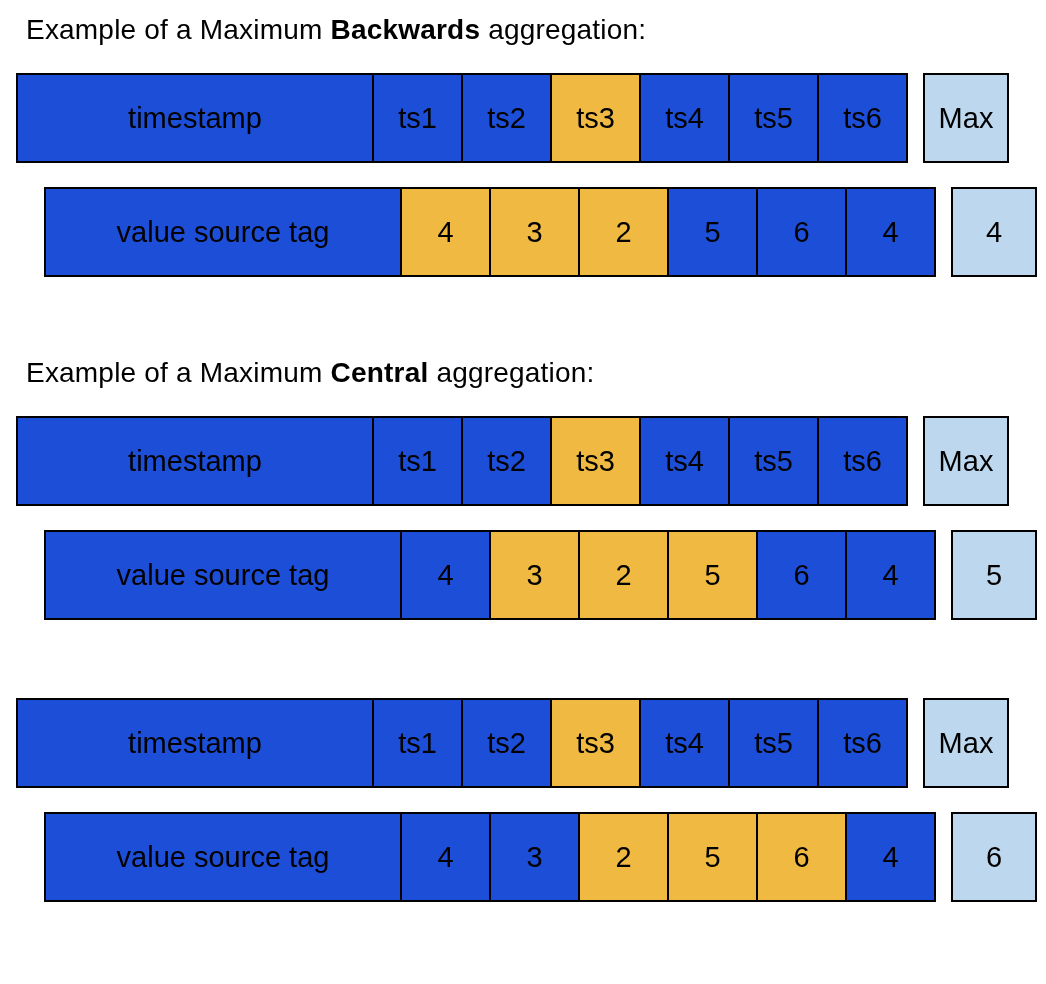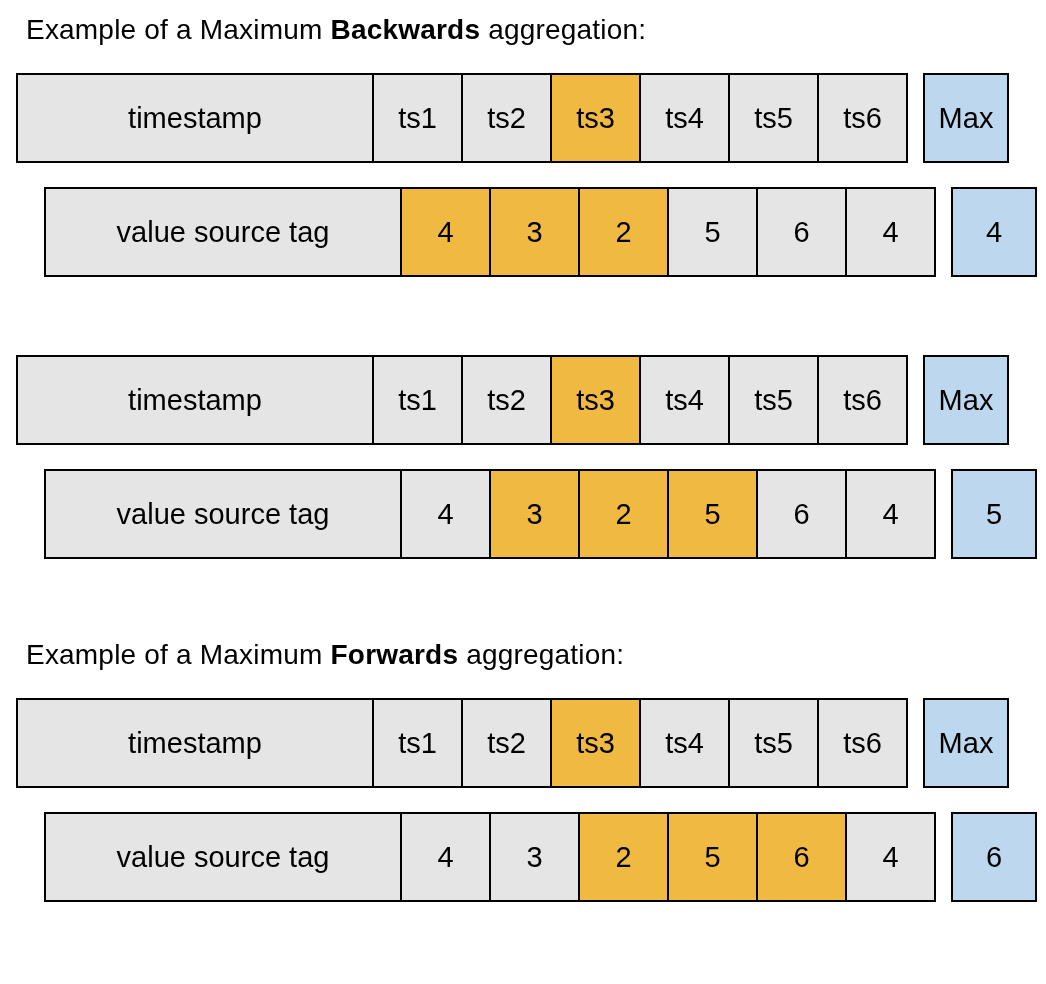--- a/index.html
+++ b/index.html
@@ -38,21 +38,21 @@
   }
   .rowwrap + .rowwrap { margin-top: 24px; padding-left: 28px; }
   .table { display: flex; }
   .cell {
     height: 90px;
     border: 2px solid var(--border);
     display: flex;
     align-items: center;
     justify-content: center;
     font-size: 29px;
-    background: #e5e5e5;
+    background: #1d4ed8;
   }
   .table .cell + .cell { border-left: 0; }
   .cell.label { width: 358px; }
   .cell.data  { width: 89px; }
   .cell.hl    { background: var(--hl); }
   .cell.max {
     width: 86px;
     margin-left: 15px;
     background: var(--max-bg);
   }
@@ -86,20 +86,21 @@
         <div class="cell data hl">2</div>
         <div class="cell data">5</div>
         <div class="cell data">6</div>
         <div class="cell data">4</div>
       </div>
       <div class="cell max">4</div>
     </div>
   </div>
 
   <div class="section">
+    <h2 class="title"><span>Example of a Maximum </span><b>Central</b><span> aggregation:</span></h2>
 
     <div class="rowwrap">
       <div class="table">
         <div class="cell label">timestamp</div>
         <div class="cell data">ts1</div>
         <div class="cell data">ts2</div>
         <div class="cell data hl">ts3</div>
         <div class="cell data">ts4</div>
         <div class="cell data">ts5</div>
         <div class="cell data">ts6</div>
@@ -115,21 +116,20 @@
         <div class="cell data hl">2</div>
         <div class="cell data hl">5</div>
         <div class="cell data">6</div>
         <div class="cell data">4</div>
       </div>
       <div class="cell max">5</div>
     </div>
   </div>
 
   <div class="section">
-    <h2 class="title"><span>Example of a Maximum </span><b>Forwards</b><span> aggregation:</span></h2>
 
     <div class="rowwrap">
       <div class="table">
         <div class="cell label">timestamp</div>
         <div class="cell data">ts1</div>
         <div class="cell data">ts2</div>
         <div class="cell data hl">ts3</div>
         <div class="cell data">ts4</div>
         <div class="cell data">ts5</div>
         <div class="cell data">ts6</div>

